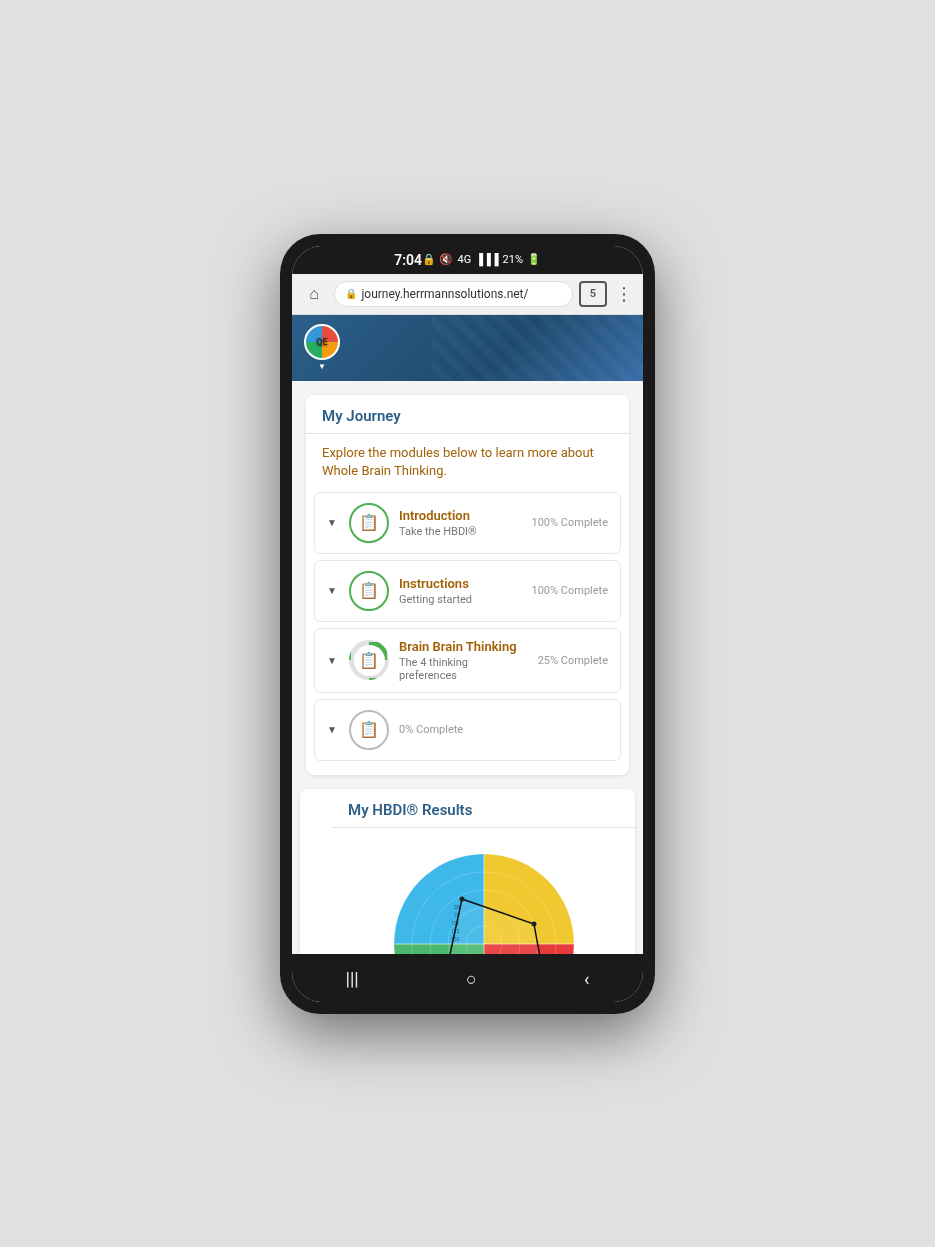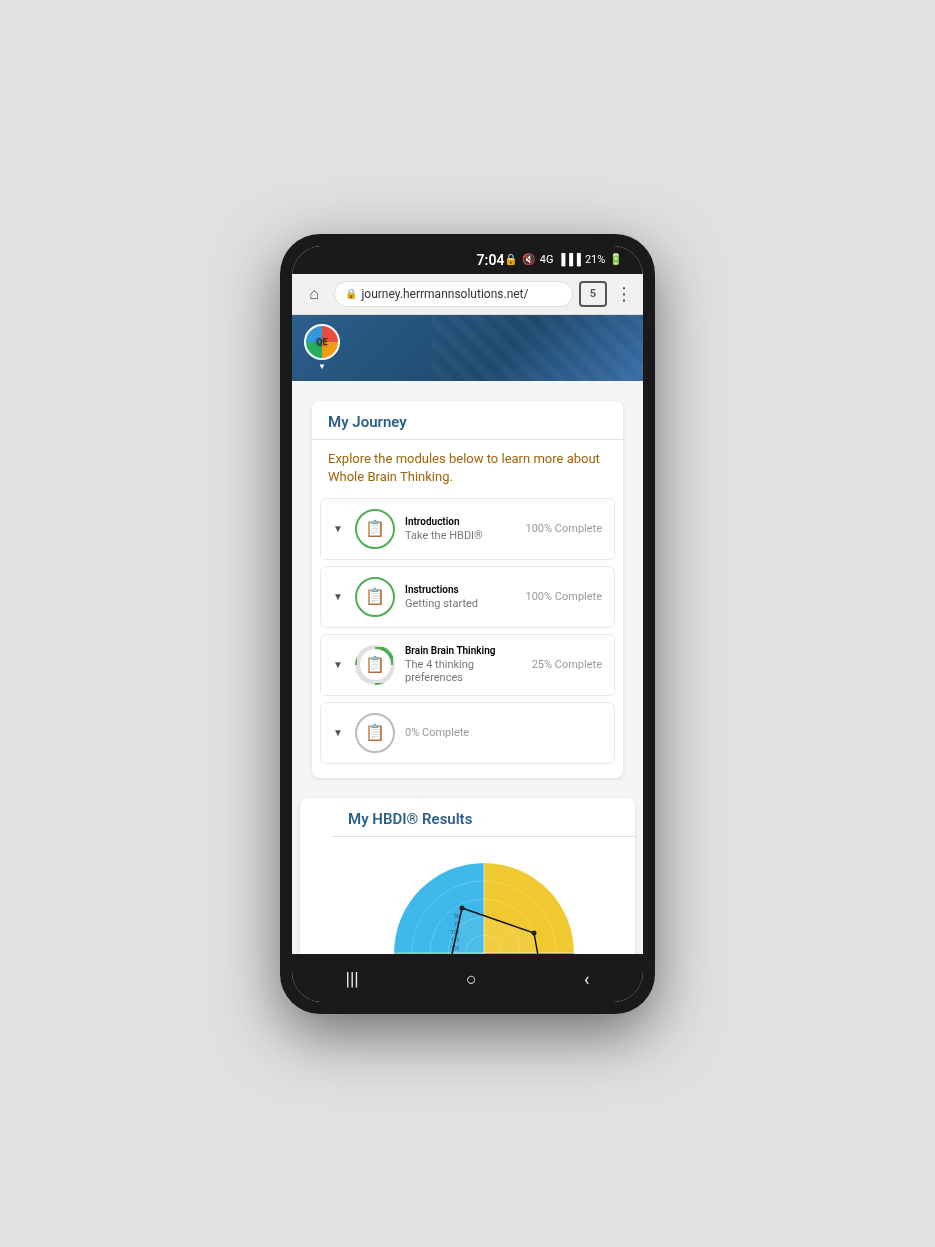--- a/index.html
+++ b/index.html
@@ -30,21 +30,21 @@
       border-radius: 30px;
       overflow: hidden;
       display: flex;
       flex-direction: column;
     }
 
     
     .status-bar {
       background: #1a1a1a;
       display: flex;
-      justify-content: flex-end;
+      justify-content: center;
       align-items: center;
       padding: 6px 20px;
       flex-shrink: 0;
     }
     .status-time {
       color: white;
       font-size: 14px;
       font-weight: 600;
     }
     .status-icons {
@@ -167,21 +167,21 @@
     }
     .avatar-dropdown {
       color: white;
       font-size: 8px;
       margin-top: 2px;
     }
 
     
     .section-card {
       background: white;
-      margin: 20px;
+      margin: 14px;
       border-radius: 8px;
       overflow: hidden;
       box-shadow: 0 1px 4px rgba(0,0,0,0.1);
     }
 
     .section-title {
       font-size: 15px;
       font-weight: 600;
       color: #2c5f8a;
       padding: 12px 16px 8px;
@@ -250,23 +250,23 @@
 
     .module-icon {
       font-size: 16px;
       color: #445;
     }
 
     .module-info {
       flex: 1;
     }
     .module-name {
-      font-size: 10px;
+      font-size: 13px;
       font-weight: 600;
-      color: #000000;
+      color: #a16207;
     }
     .module-sub {
       font-size: 11px;
       color: #777;
       margin-top: 2px;
     }
     .module-progress {
       font-size: 11px;
       color: #999;
       flex-shrink: 0;

